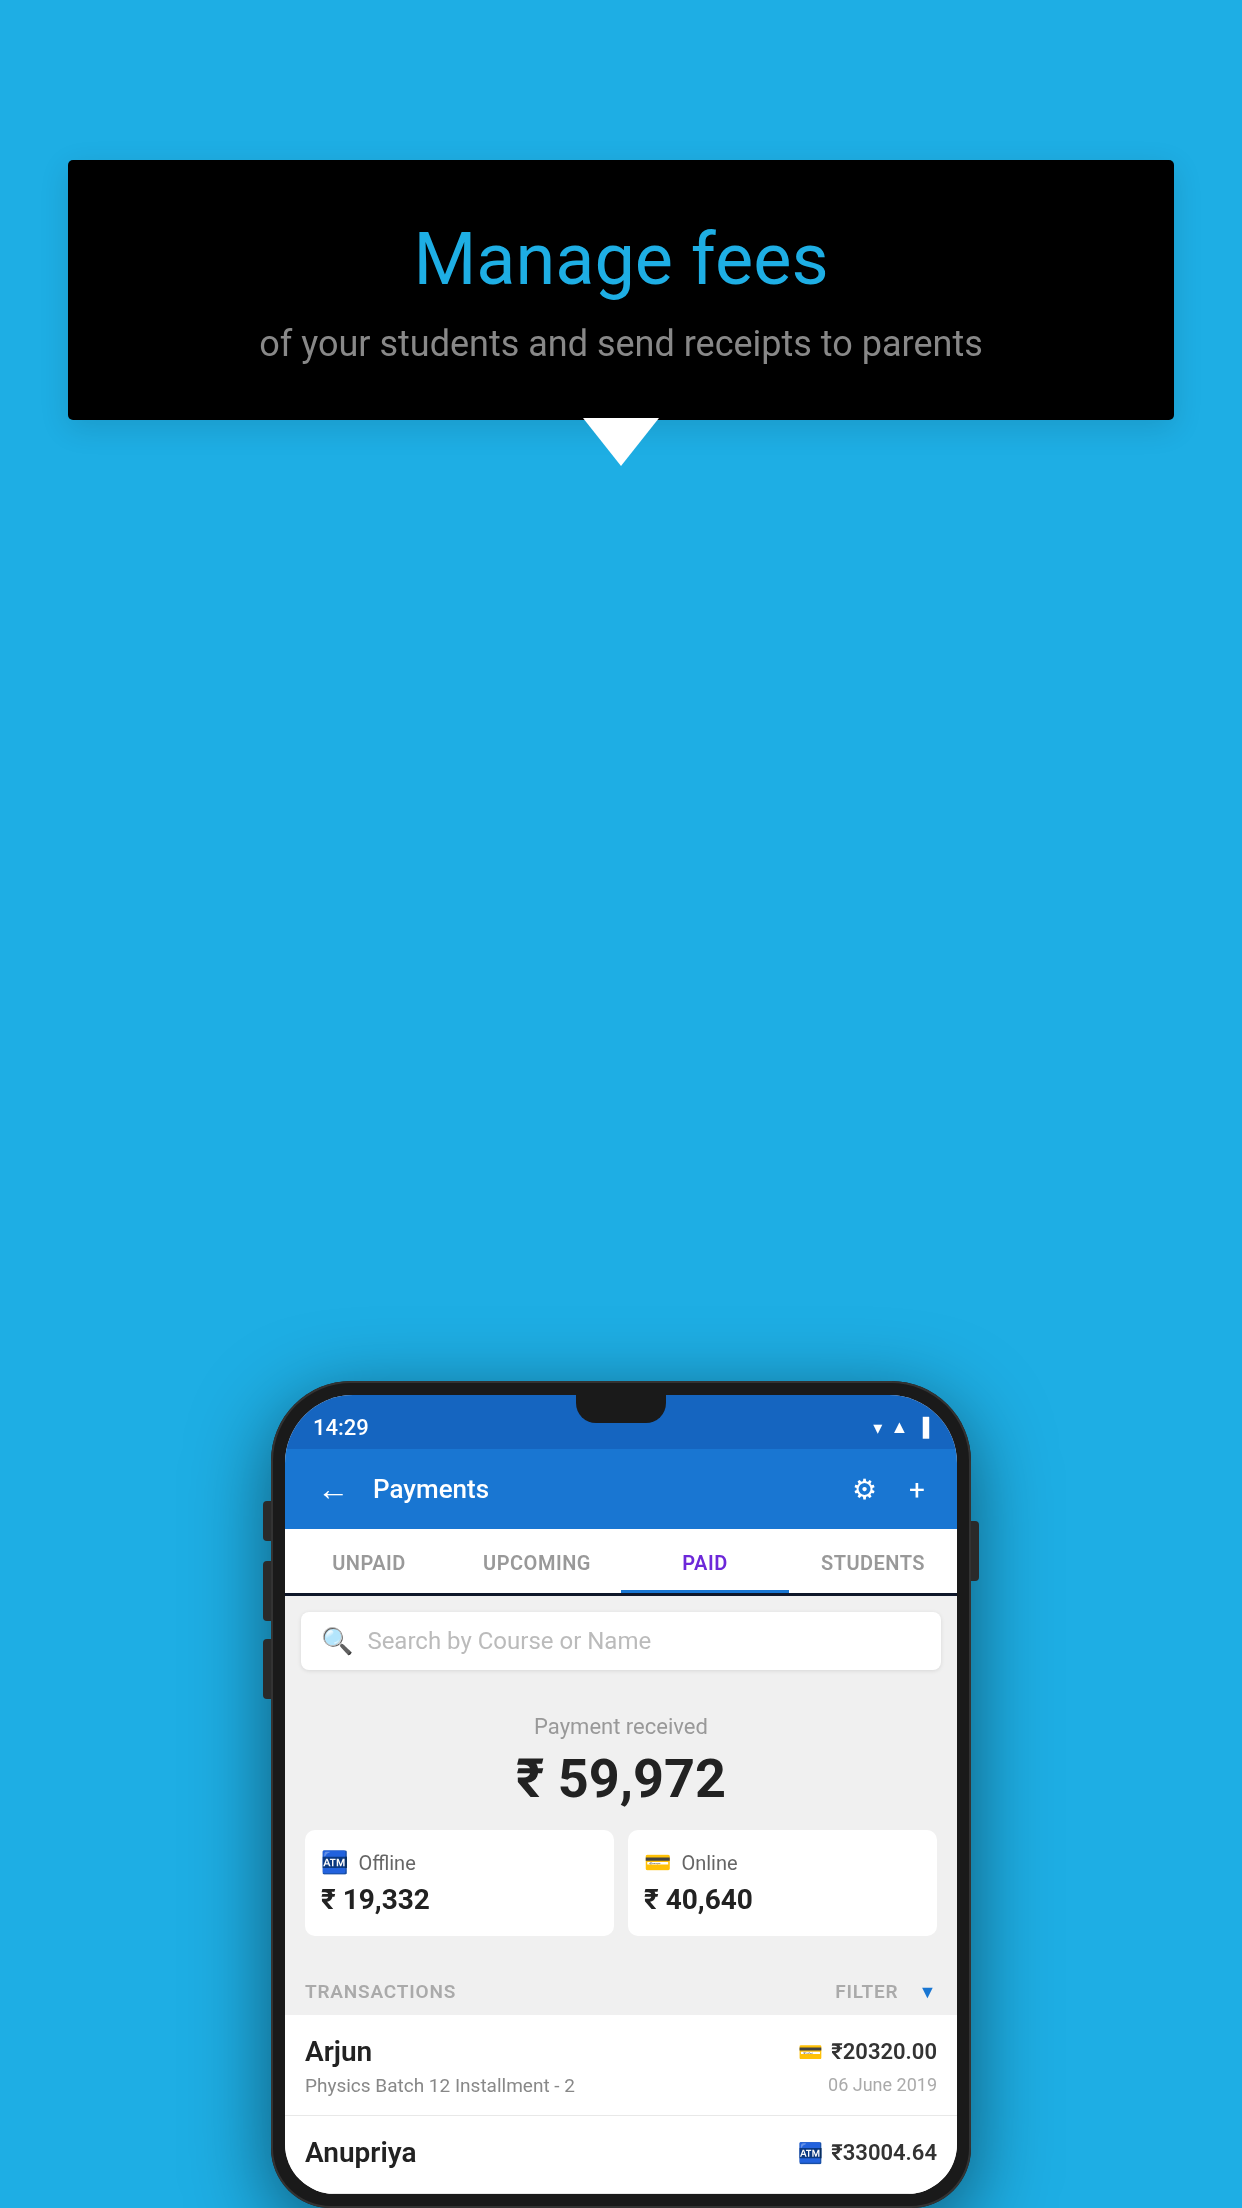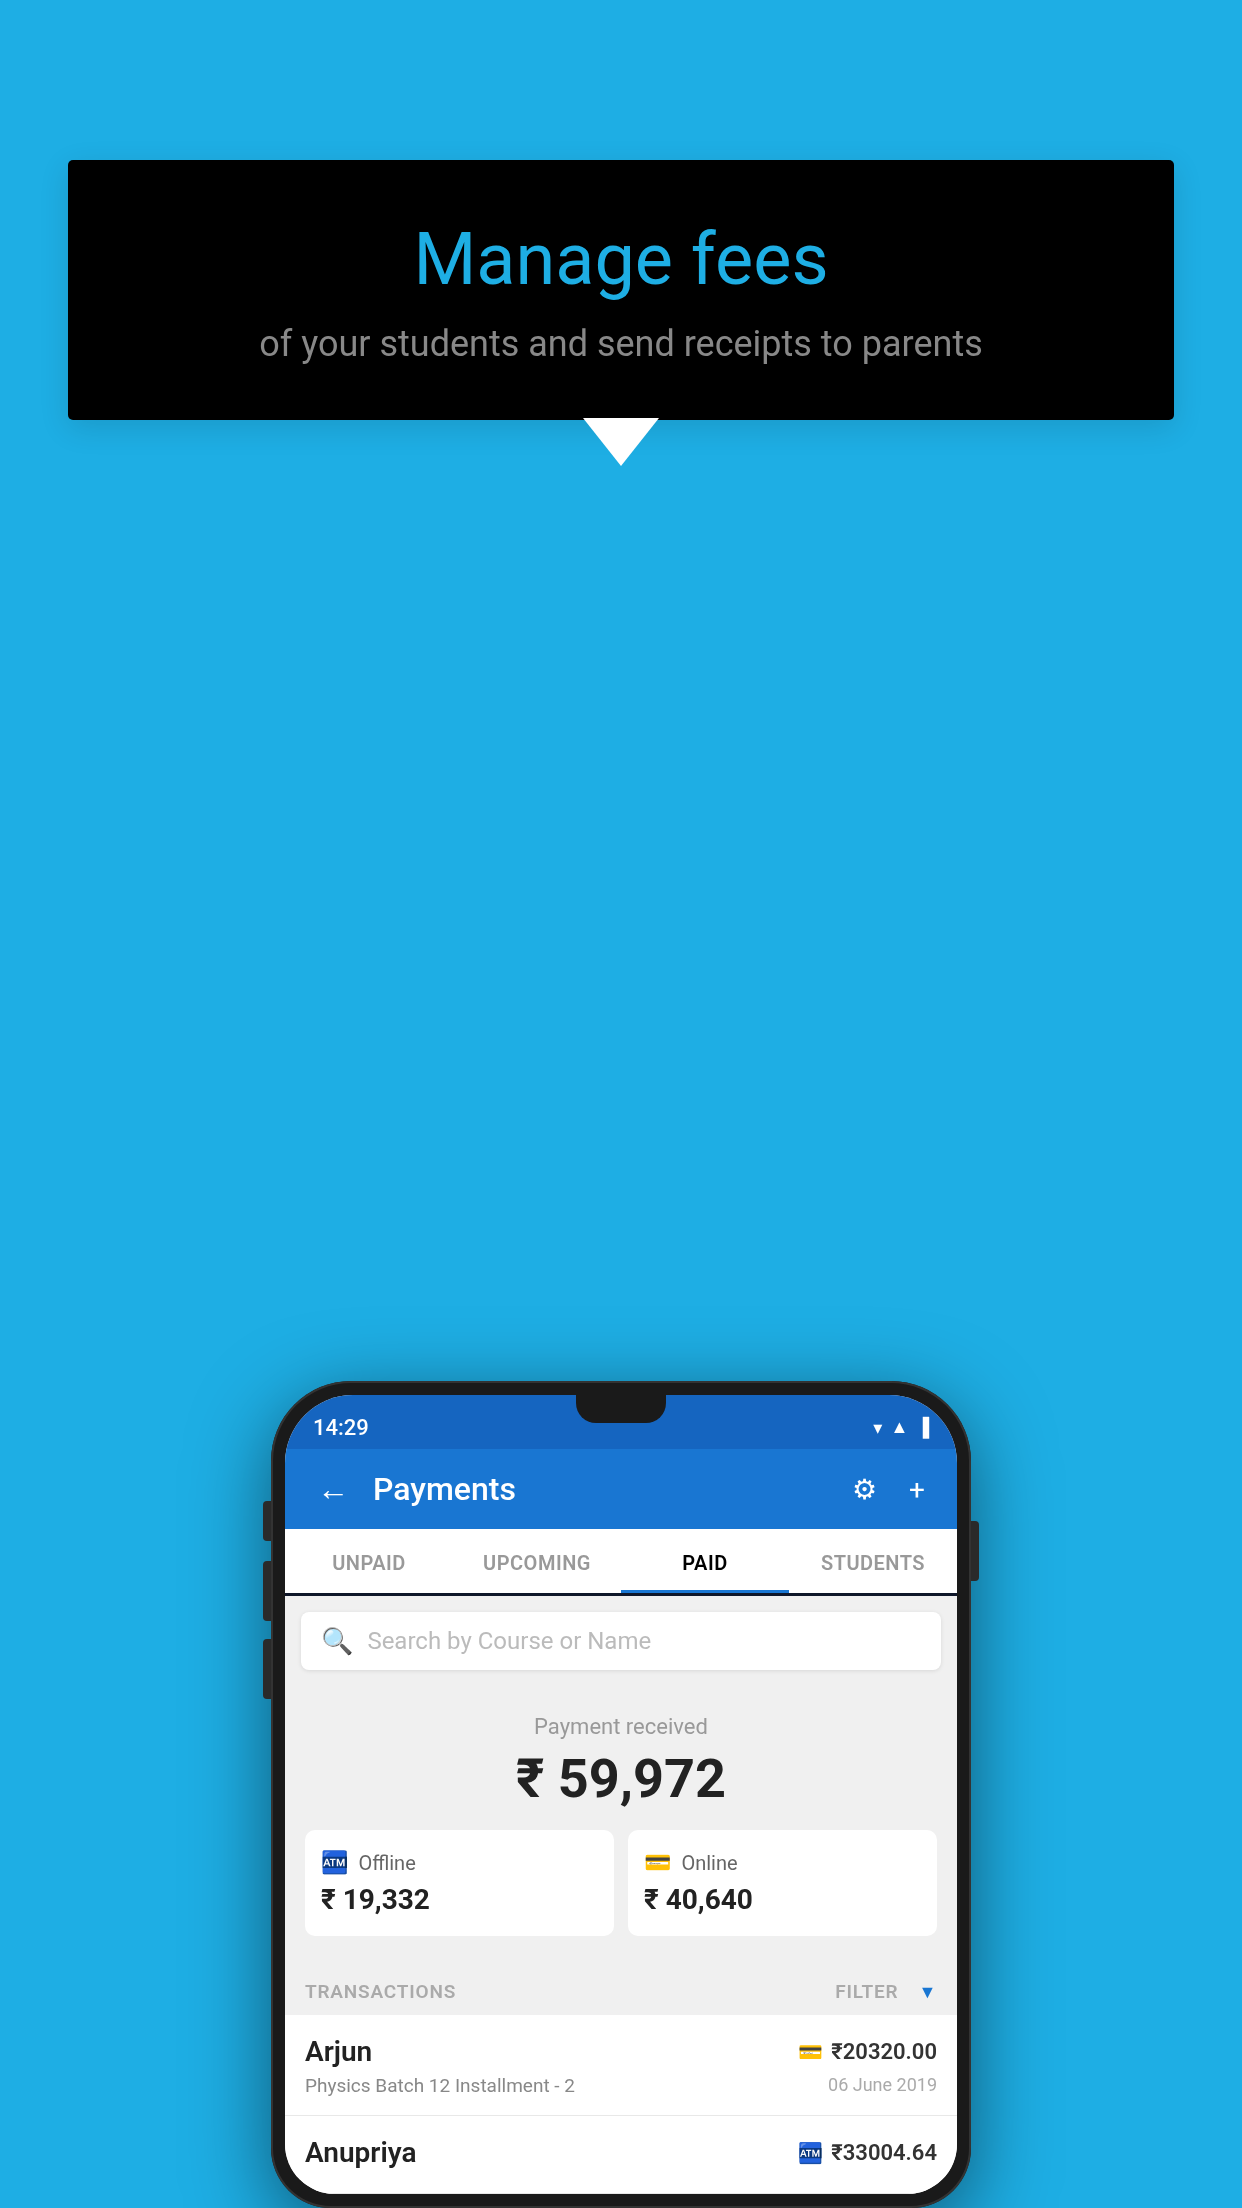--- a/index.html
+++ b/index.html
@@ -132,21 +132,21 @@
     .back-btn {
       color: #fff;
       font-size: 32px;
       cursor: pointer;
       padding: 8px;
     }
 
     .header-title {
       flex: 1;
       color: #fff;
-      font-size: 32px;
+      font-size: 26px;
       font-weight: 500;
     }
 
     .header-icon-btn {
       color: #fff;
       font-size: 28px;
       padding: 8px;
       cursor: pointer;
     }
 
@@ -163,21 +163,21 @@
       padding: 22px 4px 18px;
       font-size: 20px;
       font-weight: 600;
       color: #999;
       cursor: pointer;
       letter-spacing: 0.5px;
       position: relative;
     }
 
     .tab-item.active {
-      color: #000000;
+      color: #6d28d9;
     }
 
     .tab-item.active::after {
       content: '';
       position: absolute;
       bottom: 0;
       left: 0;
       right: 0;
       height: 3px;
       background: #1976D2;

